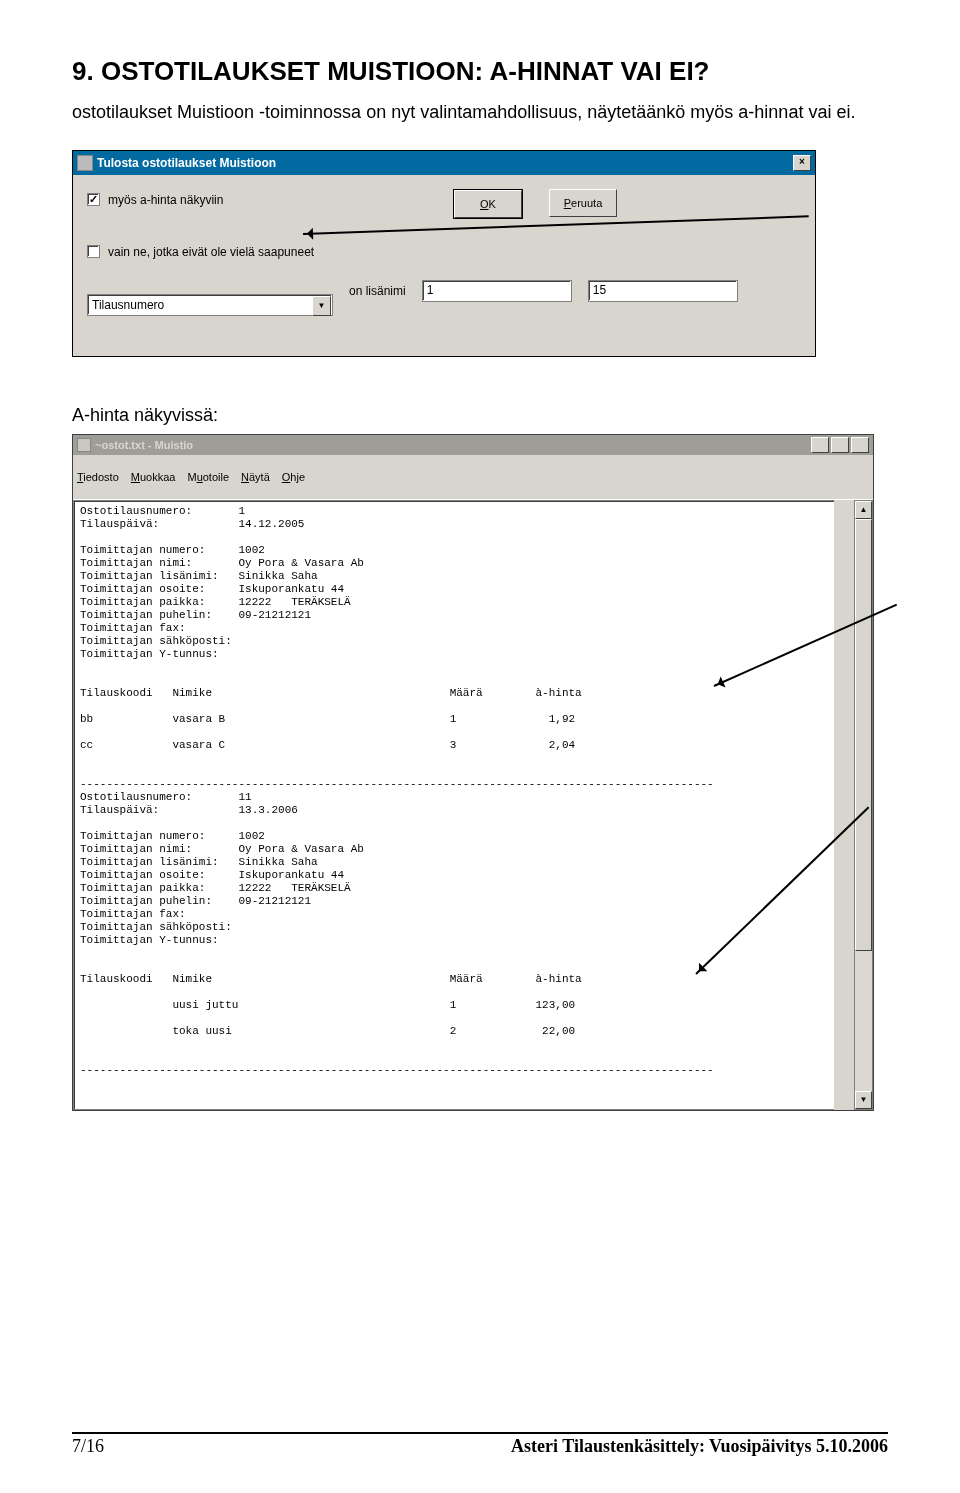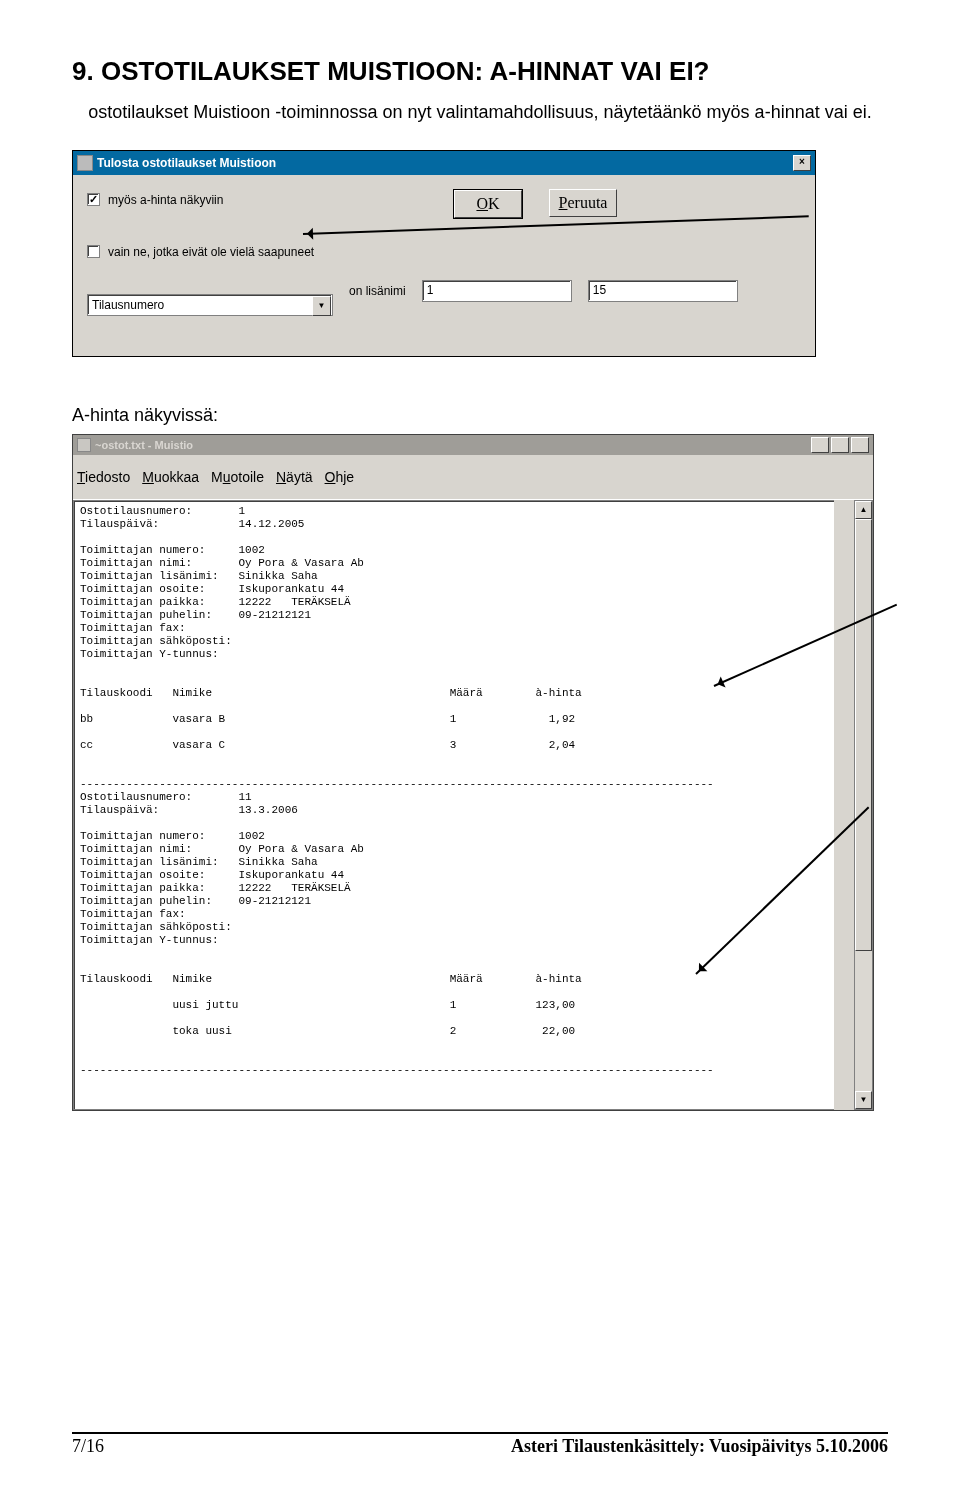--- a/index.html
+++ b/index.html
@@ -17,21 +17,20 @@
     }
     h1 {
       font-size: 26px;
       font-weight: bold;
       margin: 0 0 14px 0;
     }
     .intro {
       font-size: 18px;
       margin: 0 0 26px 0;
       line-height: 1.25;
-      text-align: center;
     }
     
     .dialog {
       width: 742px;
       border: 1px solid #000;
       background: #d8d5cf;
       margin-bottom: 48px;
       position: relative;
     }
     .titlebar {
@@ -96,22 +95,22 @@
     }
     .cb1 { margin-bottom: 8px; }
     .cb2 { margin-bottom: 38px; }
     .btn {
       width: 66px;
       height: 26px;
       background: #d8d5cf;
       border: 1px solid #fff;
       border-right-color: #404040;
       border-bottom-color: #404040;
-      font-family: Liberation Serif, serif;
-      font-size: 16px;
+      font-family: Liberation Sans, sans-serif;
+      font-size: 11px;
       display: inline-flex;
       align-items: center;
       justify-content: center;
     }
     .btn u { text-decoration: underline; }
     .btnwrap-ok { position: absolute; left: 380px; top: 14px; border: 1px solid #000; }
     .btnwrap-cancel { position: absolute; left: 476px; top: 14px; }
     .combo {
       width: 246px;
       height: 22px;
@@ -220,21 +219,21 @@
       font-family: Verdana, sans-serif;
       font-weight: bold;
     }
     .np-menubar {
       background: #d8d5cf;
       height: 20px;
       display: flex;
       align-items: center;
       padding: 12px 4px;
       font-family: Tahoma, sans-serif;
-      font-size: 14px;
+      font-size: 11px;
       gap: 12px;
       border-bottom: 1px solid #fff;
     }
     .np-menubar span u { text-decoration: underline; }
     .np-client {
       display: flex;
       gap: 20px;
     }
     .np-text {
       flex: 1;

